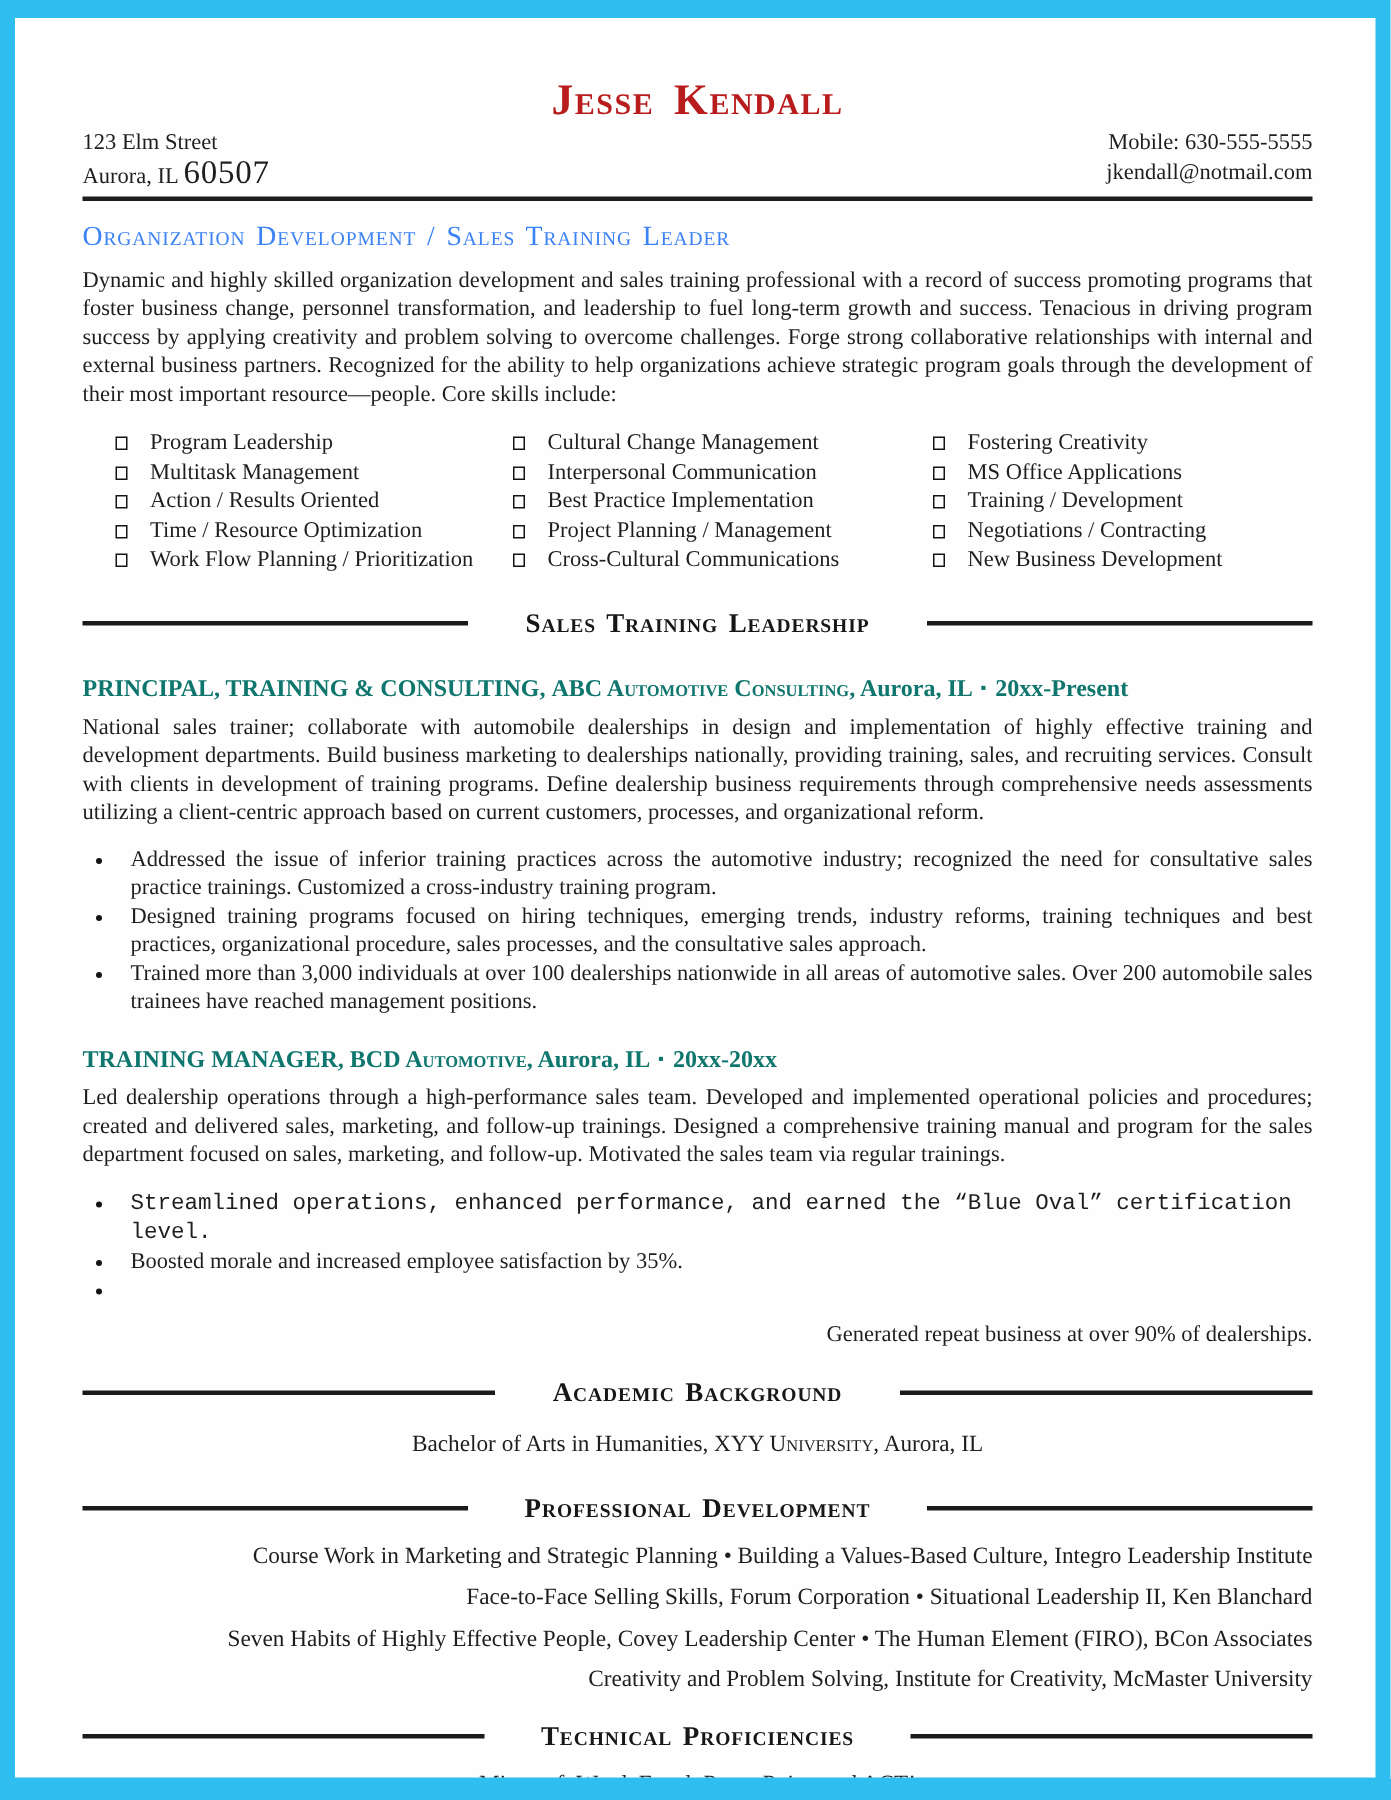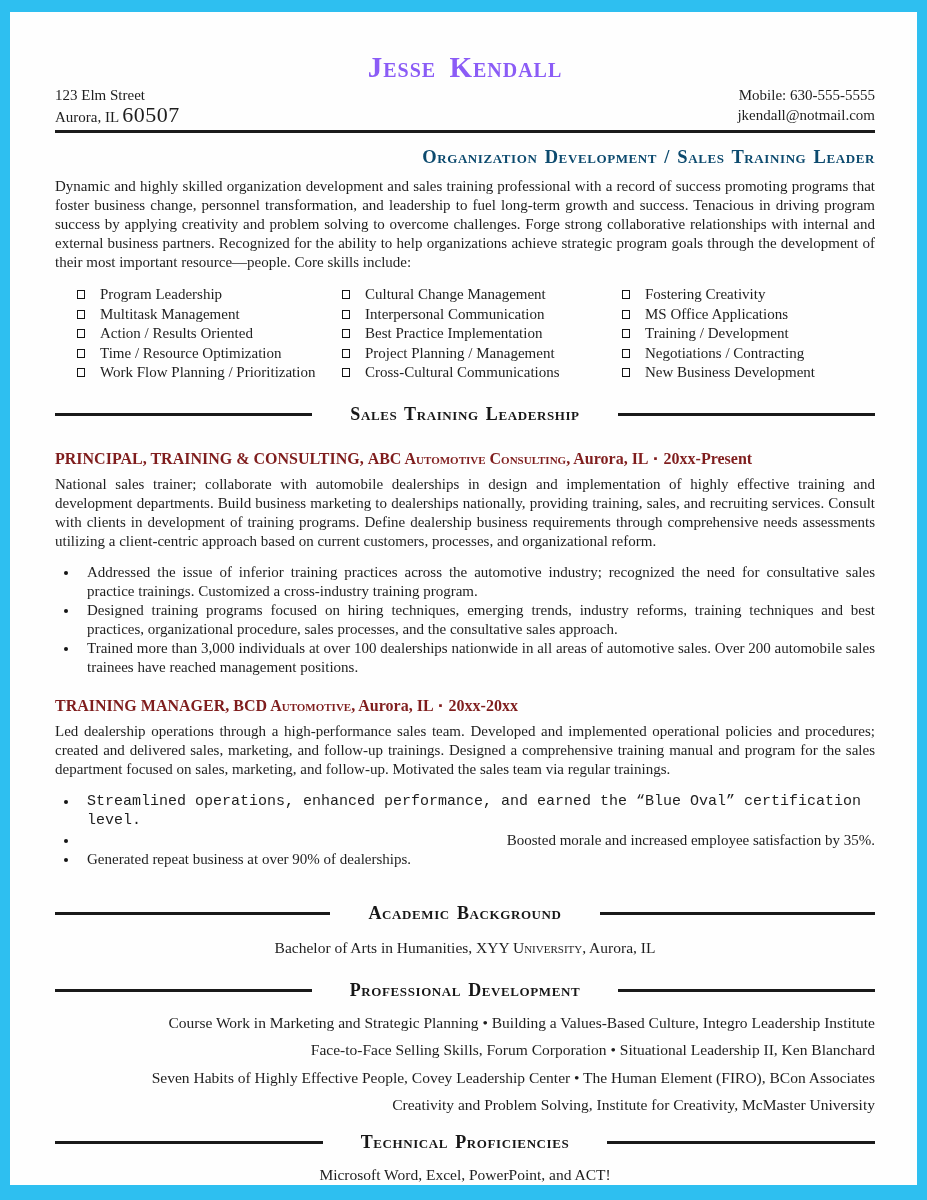--- a/index.html
+++ b/index.html
@@ -15,50 +15,50 @@
     background:#fefefe;
     padding:40px 42px 0 45px;
     box-sizing:border-box;
     overflow:hidden;
   }
   
   .name{
     margin:0;text-align:center;
     font-size:29px;line-height:30px;font-weight:bold;
     font-variant:small-caps;letter-spacing:1px;word-spacing:5px;
-    color:#8b5cf6;
+    color:#b91c1c;
   }
   .contact{display:flex;justify-content:space-between;margin-top:3px;}
   .contact .col{font-size:15px;line-height:20px;}
   .contact .col.right{text-align:right;margin-left:44px;}
   .zip{font-size:22px;letter-spacing:.5px;}
   .rule{border-top:3px solid #1c1c1c;margin-top:3px;}
   
   .doc-title{
-    margin:13px 0 0 0;text-align:right;
-    font-size:18.5px;line-height:22px;font-weight:bold;
+    margin:13px 0 0 0;text-align:left;
+    font-size:18.5px;line-height:22px;font-weight:normal;
     font-variant:small-caps;letter-spacing:.6px;word-spacing:2px;
-    color:#0c4a6e;
+    color:#3b82f6;
   }
   p.body{margin:9px 0 0 0;font-size:15px;line-height:19px;text-align:justify;}
   
   .skills{display:grid;grid-template-columns:265px 280px 1fr;margin-top:13px;padding-left:20px;}
   .skills ul{list-style:none;margin:0;padding:0;}
   .skill{display:flex;align-items:flex-start;font-size:15px;line-height:19.5px;}
   .sq{flex:none;width:6px;height:7px;border:1.6px solid #141414;margin:5px 15px 0 2px;}
   
   .sec-head{display:flex;align-items:center;gap:38px;margin-top:21px;}
   .sec-head .hline{flex:1;border-top:3px solid #1a1a1a;height:0;}
   .sec-head h3{
     margin:0;font-size:18px;line-height:21px;font-weight:bold;
     font-variant:small-caps;letter-spacing:.6px;word-spacing:2px;white-space:nowrap;
     color:#171717;
   }
   
-  .job-head{margin:23px 0 0 0;font-size:16px;line-height:20px;font-weight:bold;color:#7f1d1d;}
+  .job-head{margin:23px 0 0 0;font-size:16px;line-height:20px;font-weight:bold;color:#0f766e;}
   .job-head .sc{font-variant:small-caps;}
   .job-head .sep{display:inline-block;font-size:11px;vertical-align:2px;margin:0 2px;}
   .bullets{list-style:none;margin:12px 0 0 0;padding:0;}
   .bullets.tight{margin-top:13px;}
   .b-item{display:flex;align-items:flex-start;font-size:15px;line-height:19px;}
   .b-dot{flex:none;width:4px;height:4px;border-radius:50%;background:#141414;margin:8px 19px 0 9px;}
   .b-text{flex:1;text-align:justify;}
   
   .center-line{margin:14px 0 0 0;text-align:center;font-size:15.5px;line-height:20px;}
   .center-line .sc{font-variant:small-caps;}
@@ -199,29 +199,29 @@
   </h4>
   <p class="body" style="margin-top:6px;">Led dealership operations through a high-performance sales team. Developed and implemented operational policies and procedures; created and delivered sales, marketing, and follow-up trainings. Designed a comprehensive training manual and program for the sales department focused on sales, marketing, and follow-up. Motivated the sales team via regular trainings.</p>
   <ul class="bullets tight">
 
   <li class="b-item" style="line-height:19.5px;">
         <span class="b-dot"></span>
         <span class="b-text" style="text-align:left;font-family:Liberation Mono, monospace;">Streamlined operations, enhanced performance, and earned the “Blue Oval” certification level.</span>
       </li>
       <li class="b-item" style="line-height:19.5px;">
         <span class="b-dot"></span>
-        <span class="b-text" style="text-align:right;">Boosted morale and increased employee satisfaction by 35%.</span>
+        <span class="b-text" style="text-align:left;">Boosted morale and increased employee satisfaction by 35%.</span>
       </li>
       <li class="b-item" style="line-height:19.5px;">
         <span class="b-dot"></span>
-        <span class="b-text" style="text-align:left;">Generated repeat business at over 90% of dealerships.</span>
+        <span class="b-text" style="text-align:right;margin-top:30px;">Generated repeat business at over 90% of dealerships.</span>
       </li>
     </ul>
 
-  <div class="sec-head" style="margin-top:33px;">
+  <div class="sec-head" style="margin-top:17px;">
     <span class="hline"></span>
     <h3>Academic Background</h3>
     <span class="hline"></span>
   </div>
   <div class="center-line">
     <span>Bachelor of Arts in Humanities,</span>
     <span class="sc">XYY University,</span>
     <span>Aurora, IL</span>
   </div>
 

